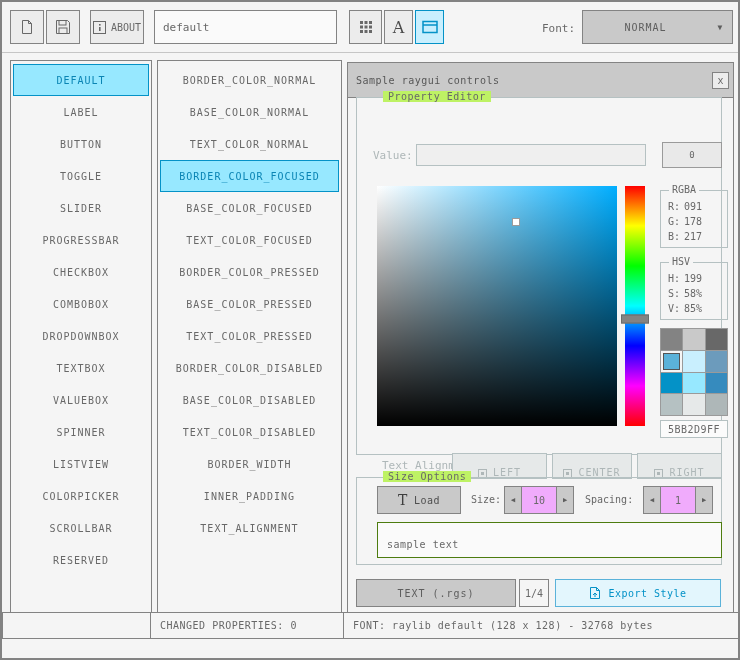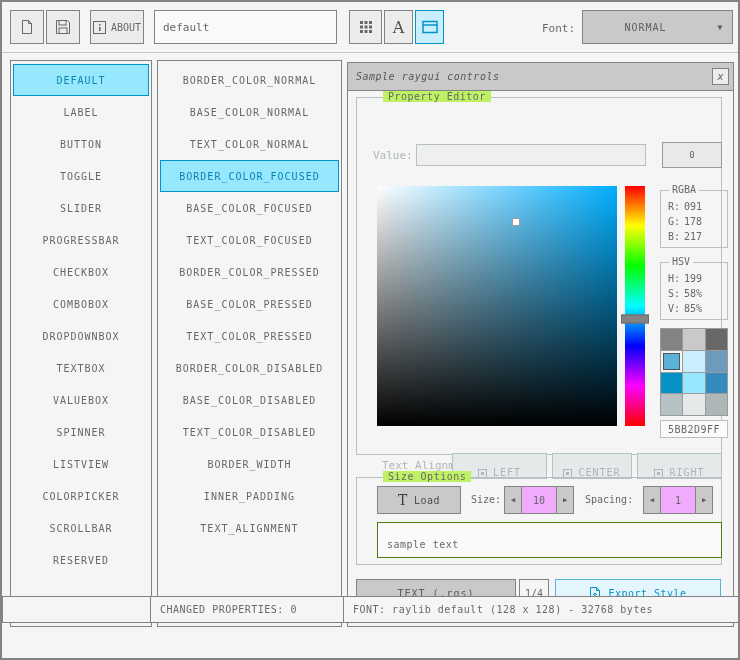--- a/index.html
+++ b/index.html
@@ -51,24 +51,23 @@
     box-sizing:border-box;letter-spacing:1px;font-size:10px;color:#686868;cursor:pointer;
     border:1px solid transparent;
   }
   .list-item.selected{background:#97e8ff;border:1px solid #0492c7;color:#0a84b4;}
   
   #win{
     position:absolute;left:345px;top:60px;width:387px;height:565px;box-sizing:border-box;
     background:#f5f5f5;border:1px solid #838383;
   }
   .titlebar{
-    position:absolute;left:0;top:0;right:0;height:28px;background:#c9c9c9;
+    position:absolute;left:0;top:0;right:0;height:35px;background:#c9c9c9;
     border-bottom:1px solid #838383;display:flex;align-items:center;padding:0 4px 0 8px;
     box-sizing:border-box;
-    font-style:italic;
   }
   .titlebar .tt{flex:1;font-size:10px;letter-spacing:0.5px;color:#575757;}
   .close-btn{
     width:17px;height:17px;box-sizing:border-box;border:1px solid #838383;background:#ececec;
     display:flex;align-items:center;justify-content:center;font-size:10px;color:#686868;cursor:pointer;
   }
   .group{position:absolute;border:1px solid #b5c1c2;box-sizing:border-box;}
   .group>.group-label{
     position:absolute;top:-7px;left:26px;background:#bef264;padding:0 5px;
     font-size:10px;color:#686868;letter-spacing:0.5px;
@@ -174,21 +173,21 @@
     background:#f5f5f5;border:1px solid #838383;display:flex;align-items:center;justify-content:center;
     font-size:10px;color:#686868;
   }
   #export-btn{
     position:absolute;left:207px;top:516px;width:166px;height:28px;box-sizing:border-box;
     background:#e3f6fd;border:1px solid #5bb2d9;display:flex;align-items:center;justify-content:center;
     gap:7px;font-size:10px;color:#0492c7;letter-spacing:0.5px;cursor:pointer;
   }
   
   .status-seg{
-    position:absolute;top:594px;height:27px;box-sizing:border-box;background:#f5f5f5;
+    position:absolute;top:610px;height:27px;box-sizing:border-box;background:#f5f5f5;
     border:1px solid #838383;display:flex;align-items:center;padding:0 9px;
     font-size:10px;color:#686868;letter-spacing:0.5px;
   }
   #seg1{left:0;width:149px;}
   #seg2{left:148px;width:194px;}
   #seg3{left:341px;width:399px;}
   svg{display:block;}
 </style>
 </head>
 <body>

